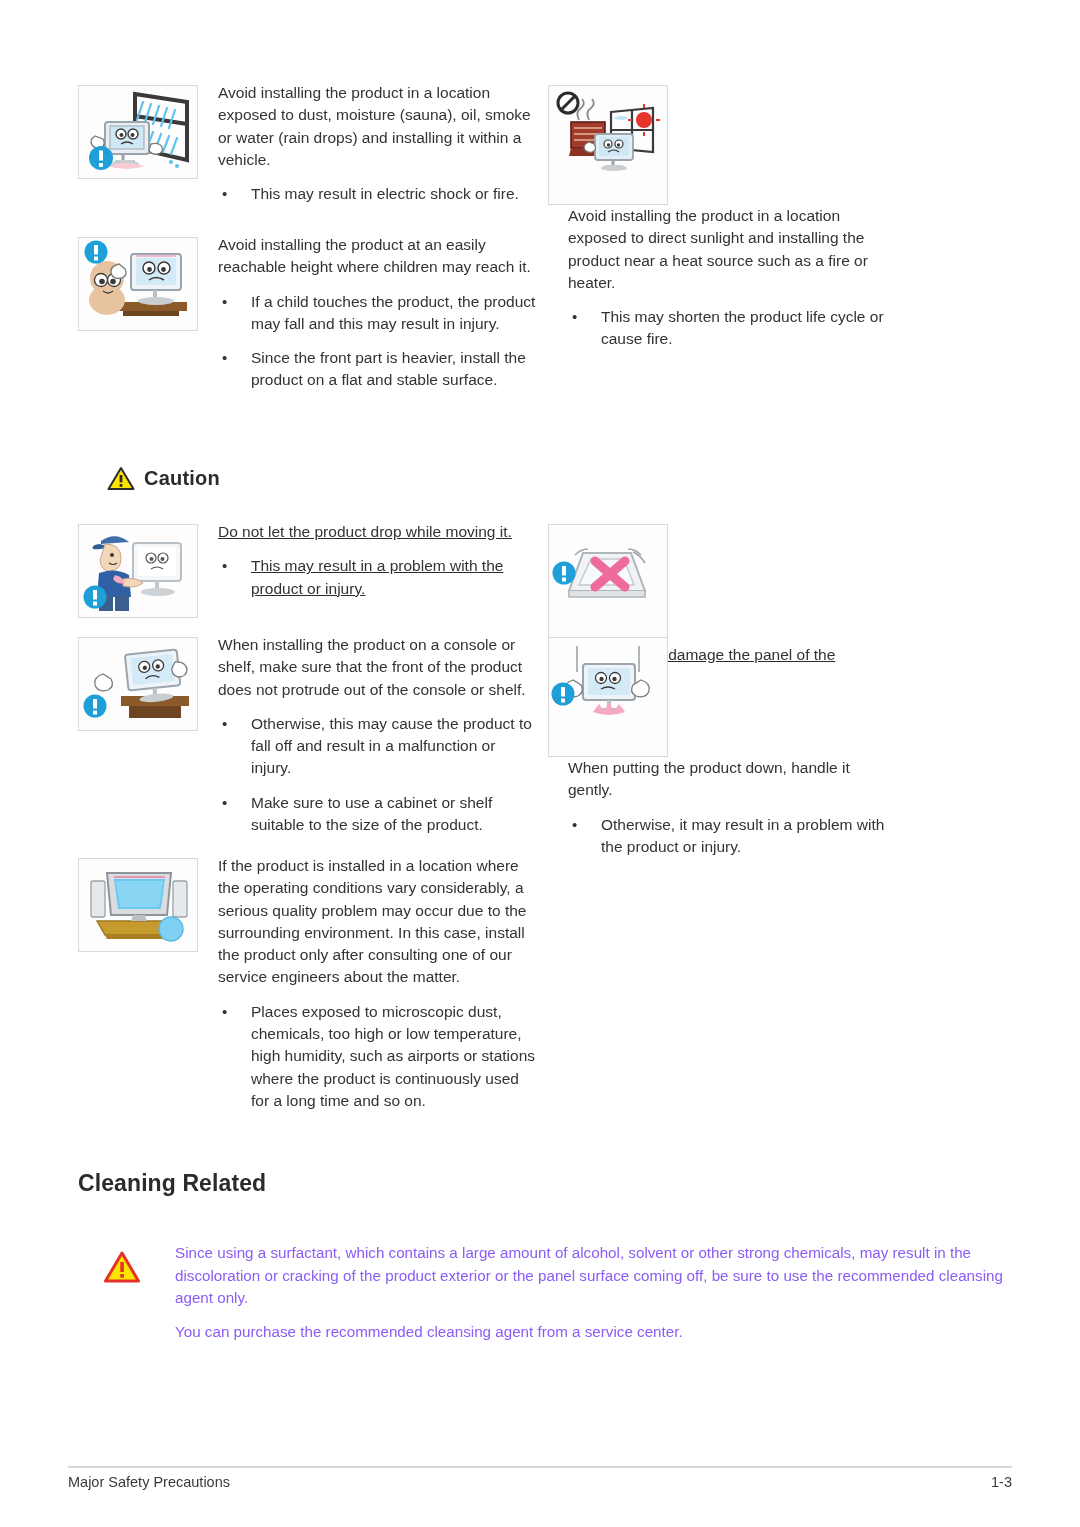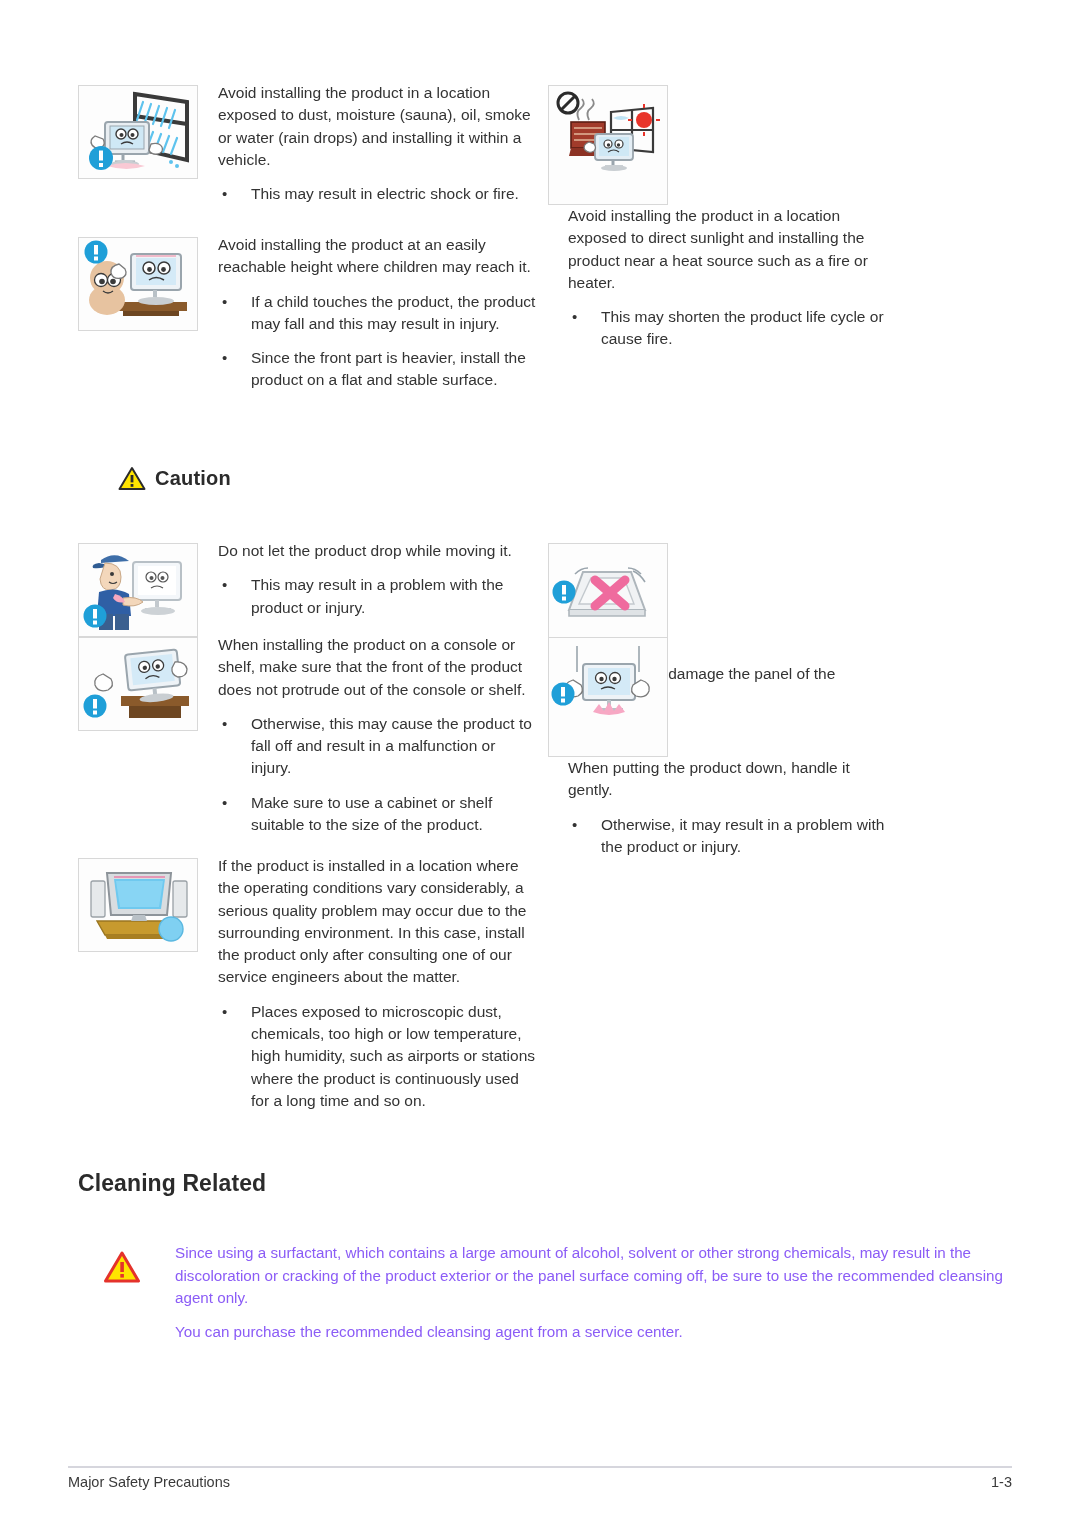--- a/index.html
+++ b/index.html
@@ -67,21 +67,21 @@
     position: absolute;
     left: 4px;
     top: 0;
     font-size: 15px;
     line-height: 22.3px;
   }
 
   
   .caution-head {
     position: absolute;
-    left: 118px;
+    left: 107px;
     top: 466px;
     display: flex;
     align-items: center;
     gap: 9px;
   }
   .caution-head .label {
     font-size: 20px;
     font-weight: bold;
     color: #2b2b2b;
     letter-spacing: 0.2px;
@@ -326,21 +326,21 @@
     <span>
       <svg width="28" height="25" viewBox="0 0 28 25">
         <path d="M14 2 L26.5 23 L1.5 23 Z" fill="#FFE400" stroke="#2b2b2b" stroke-width="2" stroke-linejoin="round"></path>
         <rect x="12.6" y="9" width="2.8" height="7.4" fill="#2b2b2b"></rect>
         <rect x="12.6" y="18" width="2.8" height="2.8" fill="#2b2b2b"></rect>
       </svg>
     </span>
     <span class="label">Caution</span>
   </div>
 
-  <div class="cols" style="top:540px;">
+  <div class="cols" style="top:521px;text-decoration:underline;">
 
     <div class="col">
       <div class="thumb">
         <svg width="118" height="92" viewBox="0 0 118 92">
           <rect x="0" y="0" width="118" height="92" fill="#fdfdfd"></rect>
 
           <g>
             <rect x="54" y="18" width="48" height="38" rx="3" fill="#f4f7fa" stroke="#b8c0c6" stroke-width="2"></rect>
             <rect x="59" y="22" width="38" height="29" fill="#ffffff"></rect>
             <path d="M78 56 v7 M66 66 H92" stroke="#c3c9ce" stroke-width="4" fill="none"></path>

